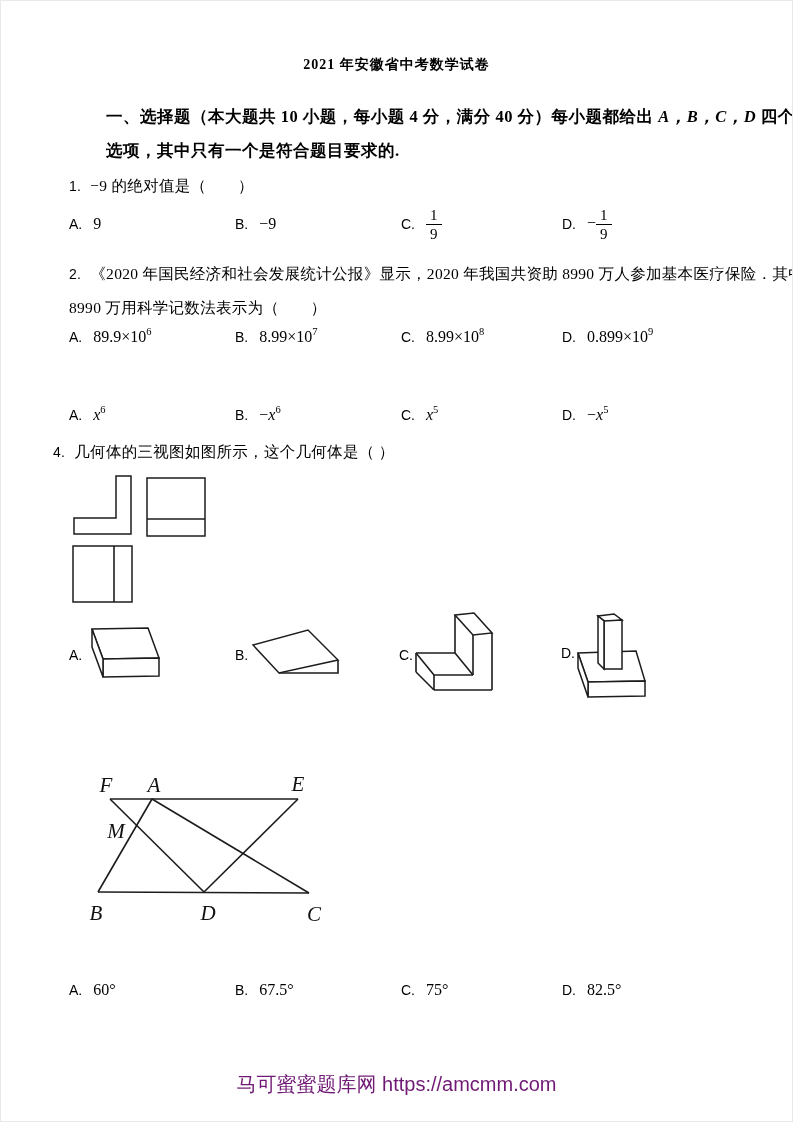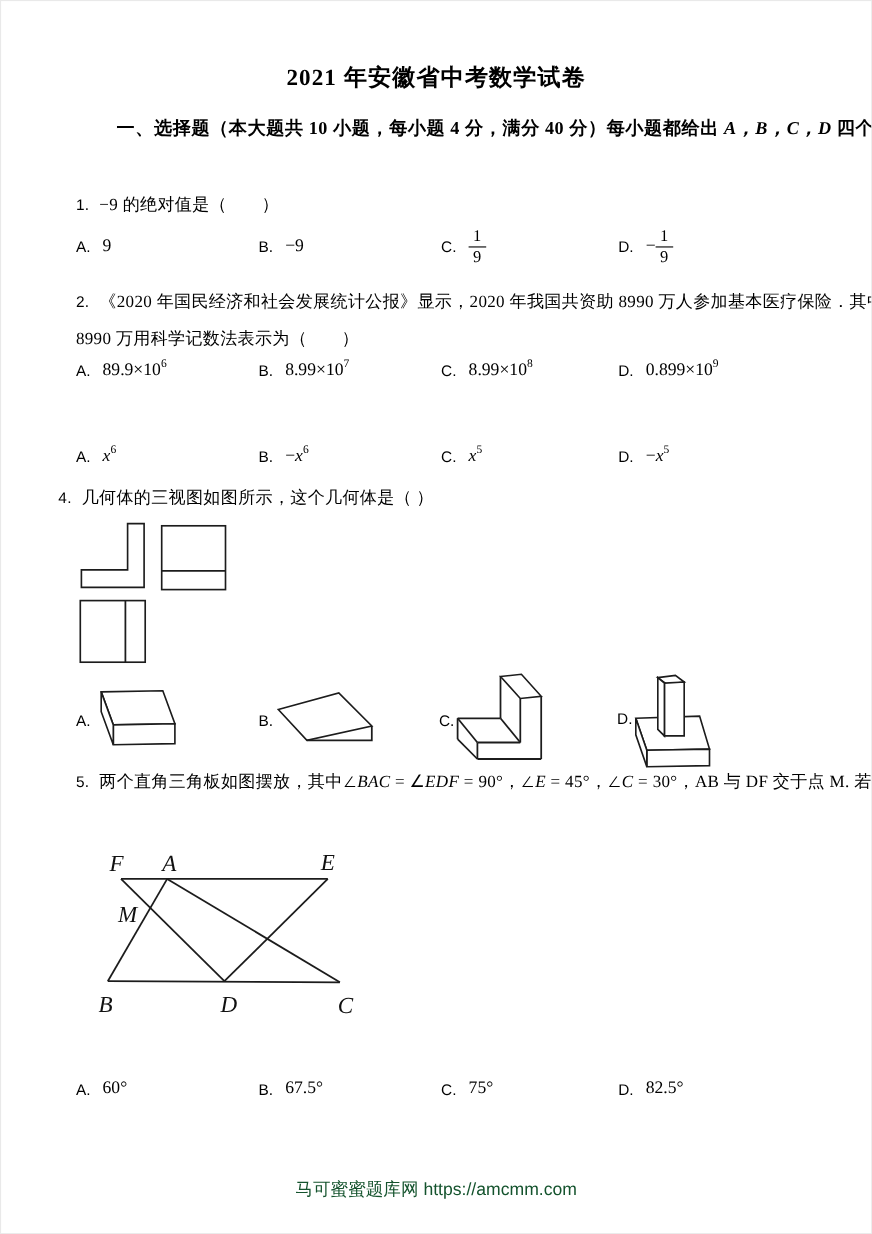--- a/index.html
+++ b/index.html
@@ -1,46 +1,47 @@
 <!DOCTYPE html>
 <html><head>
 <meta charset="utf-8">
 <style>
   html,body{margin:0;padding:0;background:#ffffff;}
   .page{position:relative;width:793px;height:1122px;background:#fff;color:#000;
         font-family:"Liberation Serif",serif;overflow:hidden;border:1px solid #e9e9e9;box-sizing:border-box;}
   .abs{position:absolute;white-space:nowrap;}
-  .title{top:55px;left:0;width:100%;text-align:center;font-size:21px;font-weight:bold;letter-spacing:1px;}
+  .title{top:55px;left:0;width:100%;text-align:center;font-size:14px;font-weight:bold;letter-spacing:1px;}
   .head{font-size:16.5px;font-weight:bold;letter-spacing:0.5px;margin-left:37px;}
   .body-line{font-size:15.5px;letter-spacing:0.3px;}
   .qnum{font-family:"Liberation Sans",sans-serif;font-size:14px;margin-right:9px;}
   .mi{font-style:italic;font-family:"Liberation Serif",serif;}
   .optcell{position:absolute;display:flex;align-items:center;gap:11px;white-space:nowrap;}
   .optlabel{font-family:"Liberation Sans",sans-serif;font-size:14px;}
   .optval{font-size:16px;}
   sup{font-size:10.5px;position:relative;top:-1px;}
   .frac{display:inline-block;vertical-align:middle;text-align:center;line-height:1.2;font-size:15px;}
   .frac .fnum{display:block;padding:0 4px;border-bottom:1.3px solid #000;}
   .frac .fden{display:block;}
   .fig-line{stroke:#1c1c1c;stroke-width:1.6;fill:none;}
   .fig-poly{stroke:#1c1c1c;stroke-width:1.5;fill:#ffffff;}
   .fig-label{font-family:"Liberation Serif",serif;font-style:italic;font-size:21px;fill:#111;}
-  .footer{top:1070px;left:0;width:100%;text-align:center;color:#14532d;font-size:16px;
+  .footer{top:1070px;left:0;width:100%;text-align:center;color:#701a75;font-size:20px;
           font-family:"Liberation Sans",sans-serif;}
 </style>
 </head>
 <body>
 
 <div class="page">
 
   <div class="abs title">2021 年安徽省中考数学试卷</div>
 
   <div class="abs head" style="top:105px;left:68px;">
     <span>一、选择题（本大题共 10 小题，每小题 4 分，满分 40 分）每小题都给出 </span><span class="mi">A，B，C，D</span><span> 四个</span>
   </div>
+  <div class="abs head" style="top:139px;left:68px;">选项，其中只有一个是符合题目要求的.</div>
 
   <div class="abs body-line" style="top:175px;left:68px;">
     <span class="qnum">1.</span><span>−9 的绝对值是（　　）</span>
   </div>
   <div class="optcell" style="top:197px;left:68px;height:52px;">
     <span class="optlabel">A.</span>
     <span class="optval">9</span>
   </div>
   <div class="optcell" style="top:197px;left:234px;height:52px;">
     <span class="optlabel">B.</span>
@@ -137,23 +138,20 @@
   <div class="abs optlabel" style="top:644px;left:560px;">D.</div>
   <svg class="abs" style="top:607px;left:572px;" width="82" height="94">
     <polygon class="fig-poly" points="5,45 63,43 72,73 15,74"></polygon>
     <polygon class="fig-poly" points="15,74 72,73 72,88 15,89"></polygon>
     <polygon class="fig-poly" points="5,45 15,74 15,89 5,60"></polygon>
     <polygon class="fig-poly" points="25,8 41,6 49,12 33,14"></polygon>
     <polygon class="fig-poly" points="31,13 49,12 49,61 31,61"></polygon>
     <polygon class="fig-poly" points="25,8 31,13 31,61 25,55"></polygon>
   </svg>
 
-  <div class="abs body-line" style="top:699px;left:68px;">
-    <span class="qnum">5.</span><span>两个直角三角板如图摆放，其中∠</span><span class="mi">BAC</span><span> = ∠</span><span class="mi">EDF</span><span> = 90°，∠</span><span class="mi">E</span><span> = 45°，∠</span><span class="mi">C</span><span> = 30°，AB 与 DF 交于点 M. 若</span>
-  </div>
 
   <svg class="abs" style="top:775px;left:75px;" width="265" height="160">
     <line class="fig-line" x1="34" y1="23" x2="222" y2="23"></line>
     <line class="fig-line" x1="22" y1="116" x2="233" y2="117"></line>
     <line class="fig-line" x1="22" y1="116" x2="76" y2="23"></line>
     <line class="fig-line" x1="76" y1="23" x2="233" y2="117"></line>
     <line class="fig-line" x1="34" y1="23" x2="128" y2="116"></line>
     <line class="fig-line" x1="128" y1="116" x2="222" y2="23"></line>
     <text class="fig-label" x="30" y="16" text-anchor="middle">F</text>
     <text class="fig-label" x="78" y="16" text-anchor="middle">A</text>

